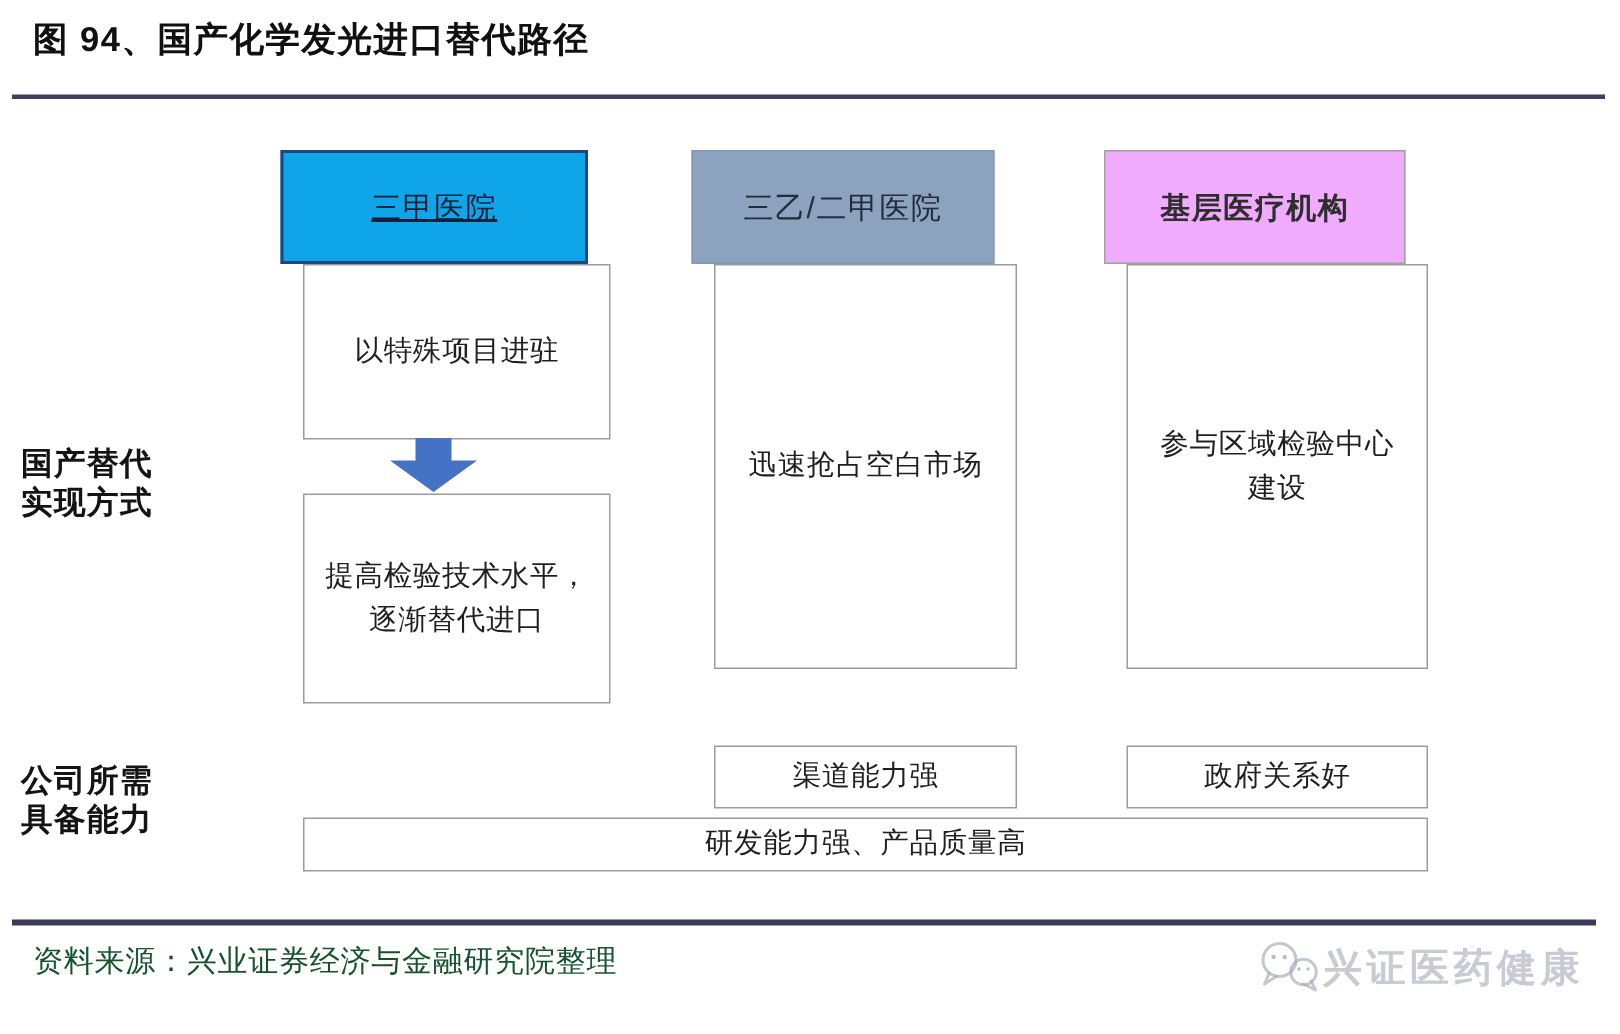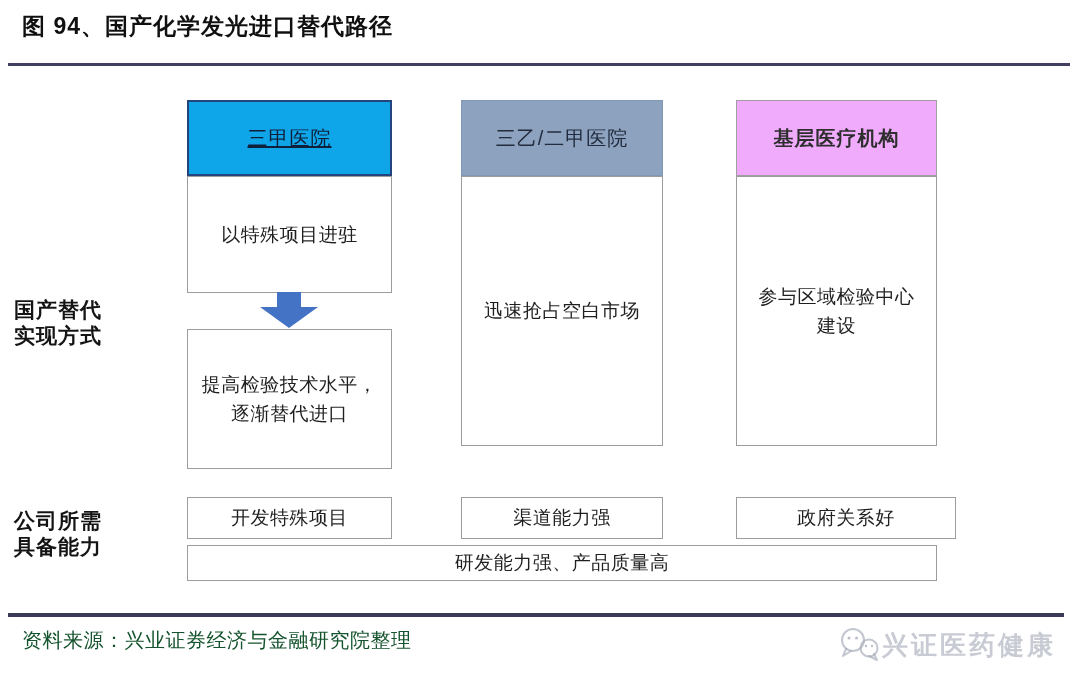--- a/index.html
+++ b/index.html
@@ -21,29 +21,29 @@
     font-size:20px; letter-spacing:1px;
   }
   .hdr1 { left:187px; width:205px; background:#35599C; color:#10203B; border:2px solid #23457C; }
   .hdr2 { left:461px; width:202px; background:#8CA2BE; color:#232C3E; border:1px solid #8099B8; }
   .hdr3 { left:736px; width:201px; background:#ACABAB; color:#2E2E2E; border:1px solid #A0A0A0; }
 
   .wbox {
     position:absolute; background:#ffffff; border:1px solid #9C9C9C;
     display:flex; align-items:center; justify-content:center; text-align:center;
     font-size:19px; color:#1F1F1F; white-space:pre-line; line-height:1.55;
-    letter-spacing:0.5px; padding:2px 6px;
+    letter-spacing:0.5px; padding:2px 6px;margin-left:15px;
   }
   .b11 { left:187px; top:176px; width:205px; height:117px; }
   .b12 { left:187px; top:329px; width:205px; height:140px; }
   .b2  { left:461px; top:176px; width:202px; height:270px; }
   .b3  { left:736px; top:176px; width:201px; height:270px; }
   .cap1 { left:187px; top:497px; width:205px; height:42px; }
   .cap2 { left:461px; top:497px; width:202px; height:42px; }
-  .cap3 { left:736px; top:497px; width:220px; height:42px; }
+  .cap3 { left:736px; top:497px; width:201px; height:42px; }
   .capAll { left:187px; top:545px; width:750px; height:36px; }
 
   .arrow { position:absolute; left:260px; top:292px; width:58px; height:36px; }
   .arrow polygon, .arrow rect { fill:#4472C4; }
 
   .rowlabel {
     position:absolute; font-weight:700; font-size:21px; color:#141414;
     text-align:left; white-space:pre-line; line-height:1.25; width:150px; left:14px;
     letter-spacing:1px;
   }
@@ -81,21 +81,20 @@
     <polygon points="0,15 58,15 29,36"></polygon>
   </svg>
   <div class="wbox b12">提高检验技术水平，
 逐渐替代进口</div>
 
   <div class="wbox b2">迅速抢占空白市场</div>
 
   <div class="wbox b3">参与区域检验中心
 建设</div>
 
-  <div class="wbox cap1">开发特殊项目</div>
   <div class="wbox cap2">渠道能力强</div>
   <div class="wbox cap3">政府关系好</div>
   <div class="wbox capAll">研发能力强、产品质量高</div>
 
   <div class="rule-bottom"></div>
   <div class="source">资料来源：兴业证券经济与金融研究院整理</div>
 
   <div class="logo">
     <svg width="44" height="38" viewBox="0 0 44 38" aria-hidden="true">
       <g fill="none" stroke="rgba(163,169,181,0.65)" stroke-width="2" stroke-linecap="round" stroke-linejoin="round">

